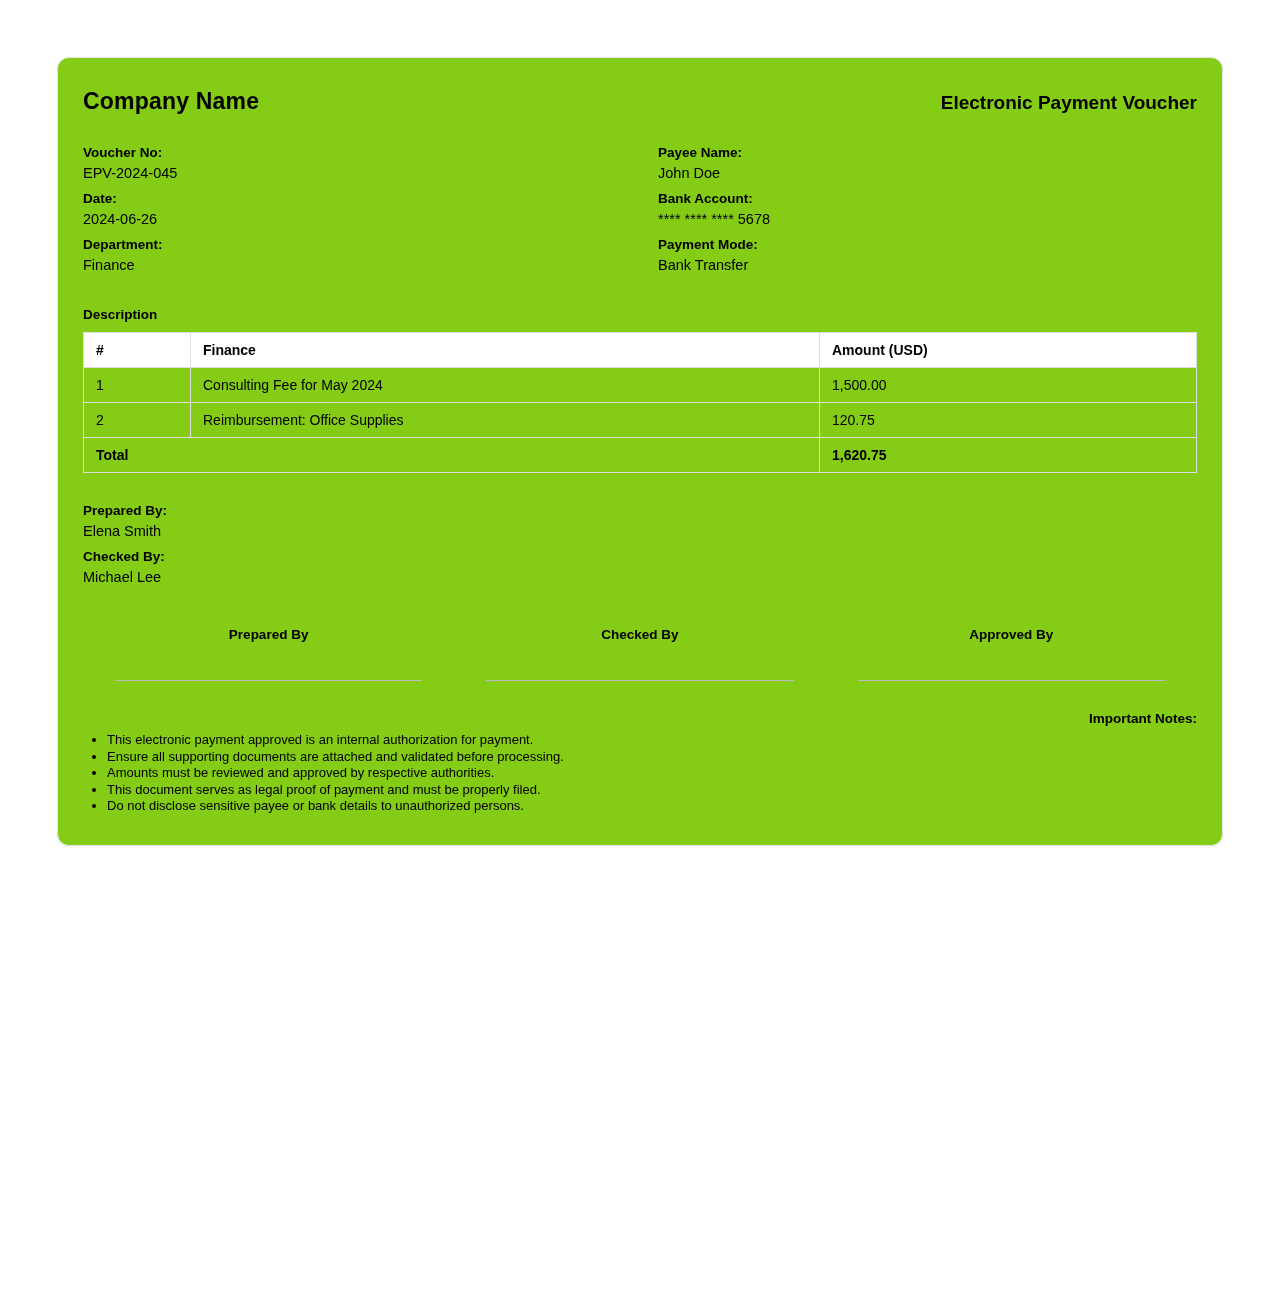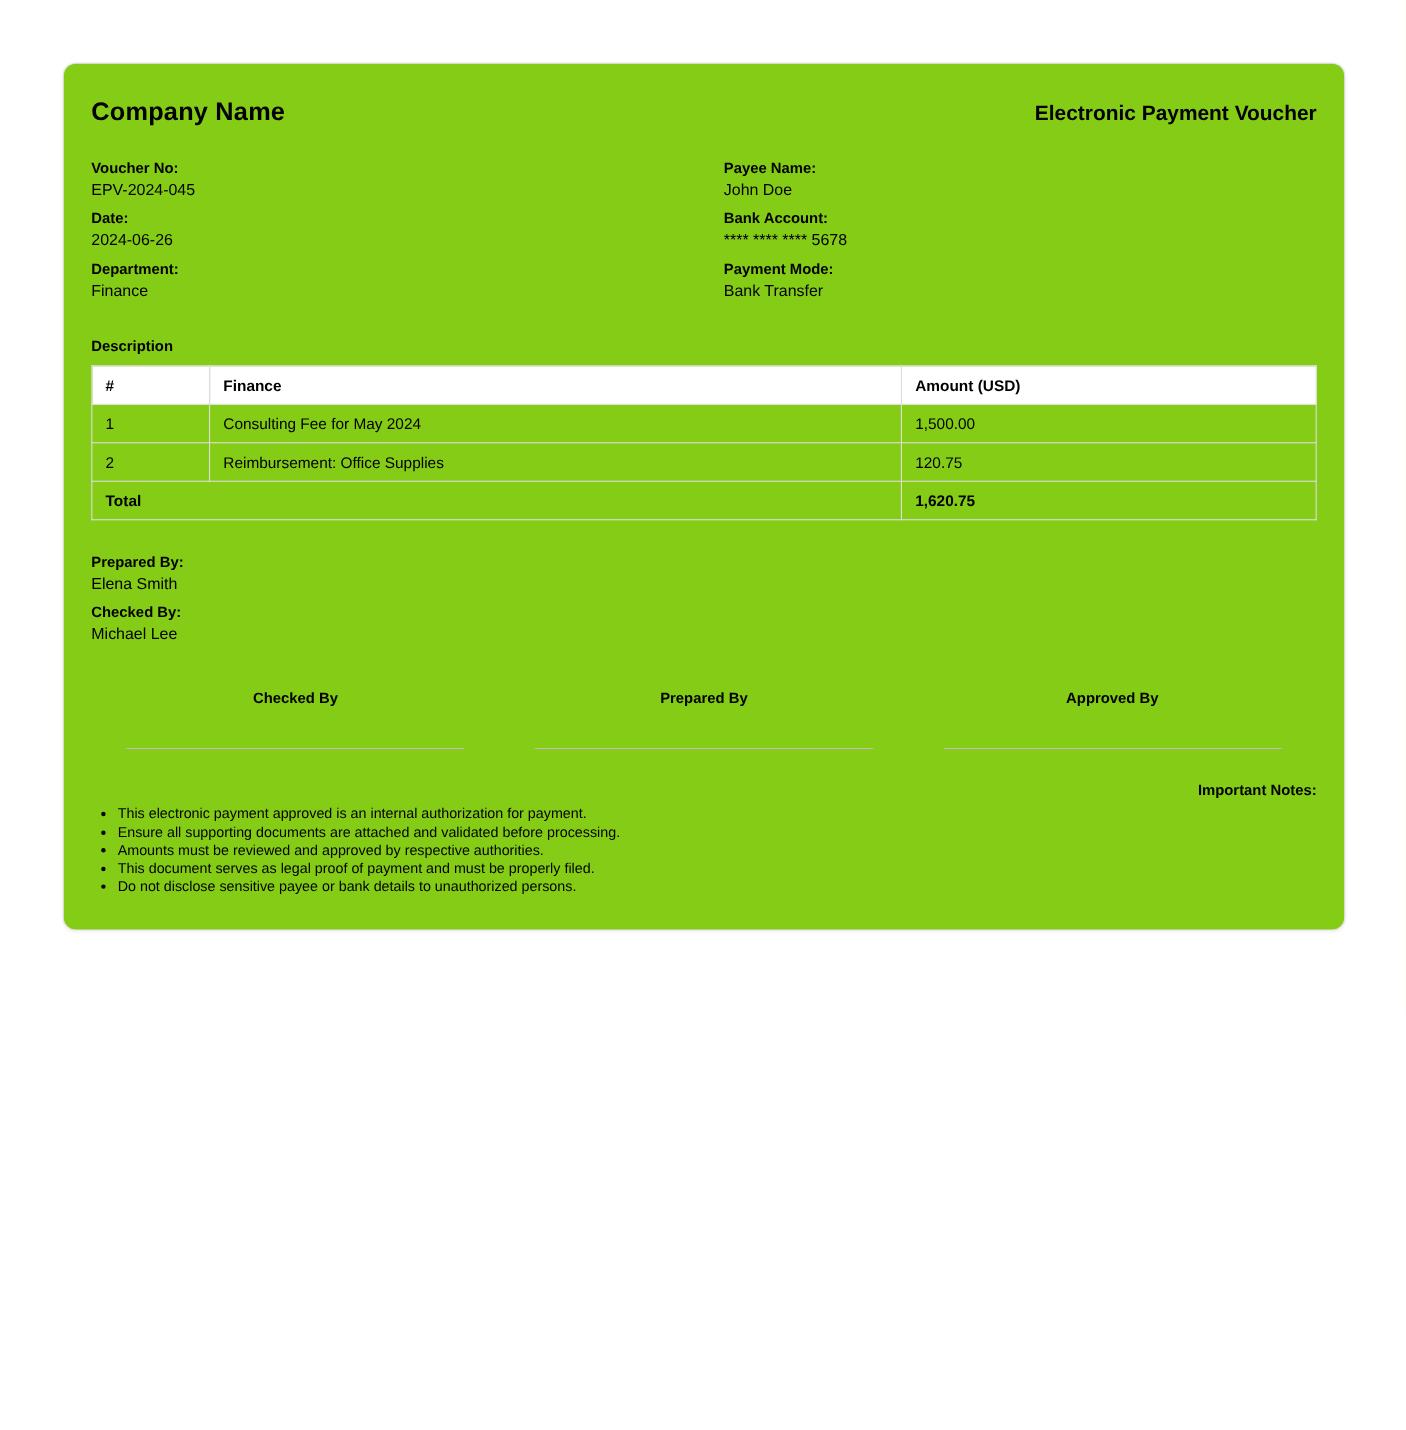--- a/index.html
+++ b/index.html
@@ -199,25 +199,25 @@
     <div class="sign-col left">
       <div class="meta-label">Prepared By:</div>
       <div class="meta-value">Elena Smith</div>
       <div class="meta-label">Checked By:</div>
       <div class="meta-value">Michael Lee</div>
     </div>
   </div>
 
   <div class="sig-row">
     <div class="sig-block">
+      <div class="sig-title">Prepared By</div>
+      <div class="sig-line"></div>
+    </div>
+    <div class="sig-block">
       <div class="sig-title">Checked By</div>
-      <div class="sig-line"></div>
-    </div>
-    <div class="sig-block">
-      <div class="sig-title">Prepared By</div>
       <div class="sig-line"></div>
     </div>
     <div class="sig-block">
       <div class="sig-title">Approved By</div>
       <div class="sig-line"></div>
     </div>
   </div>
 
   <div class="notes-title">Important Notes:</div>
   <ul class="notes">

